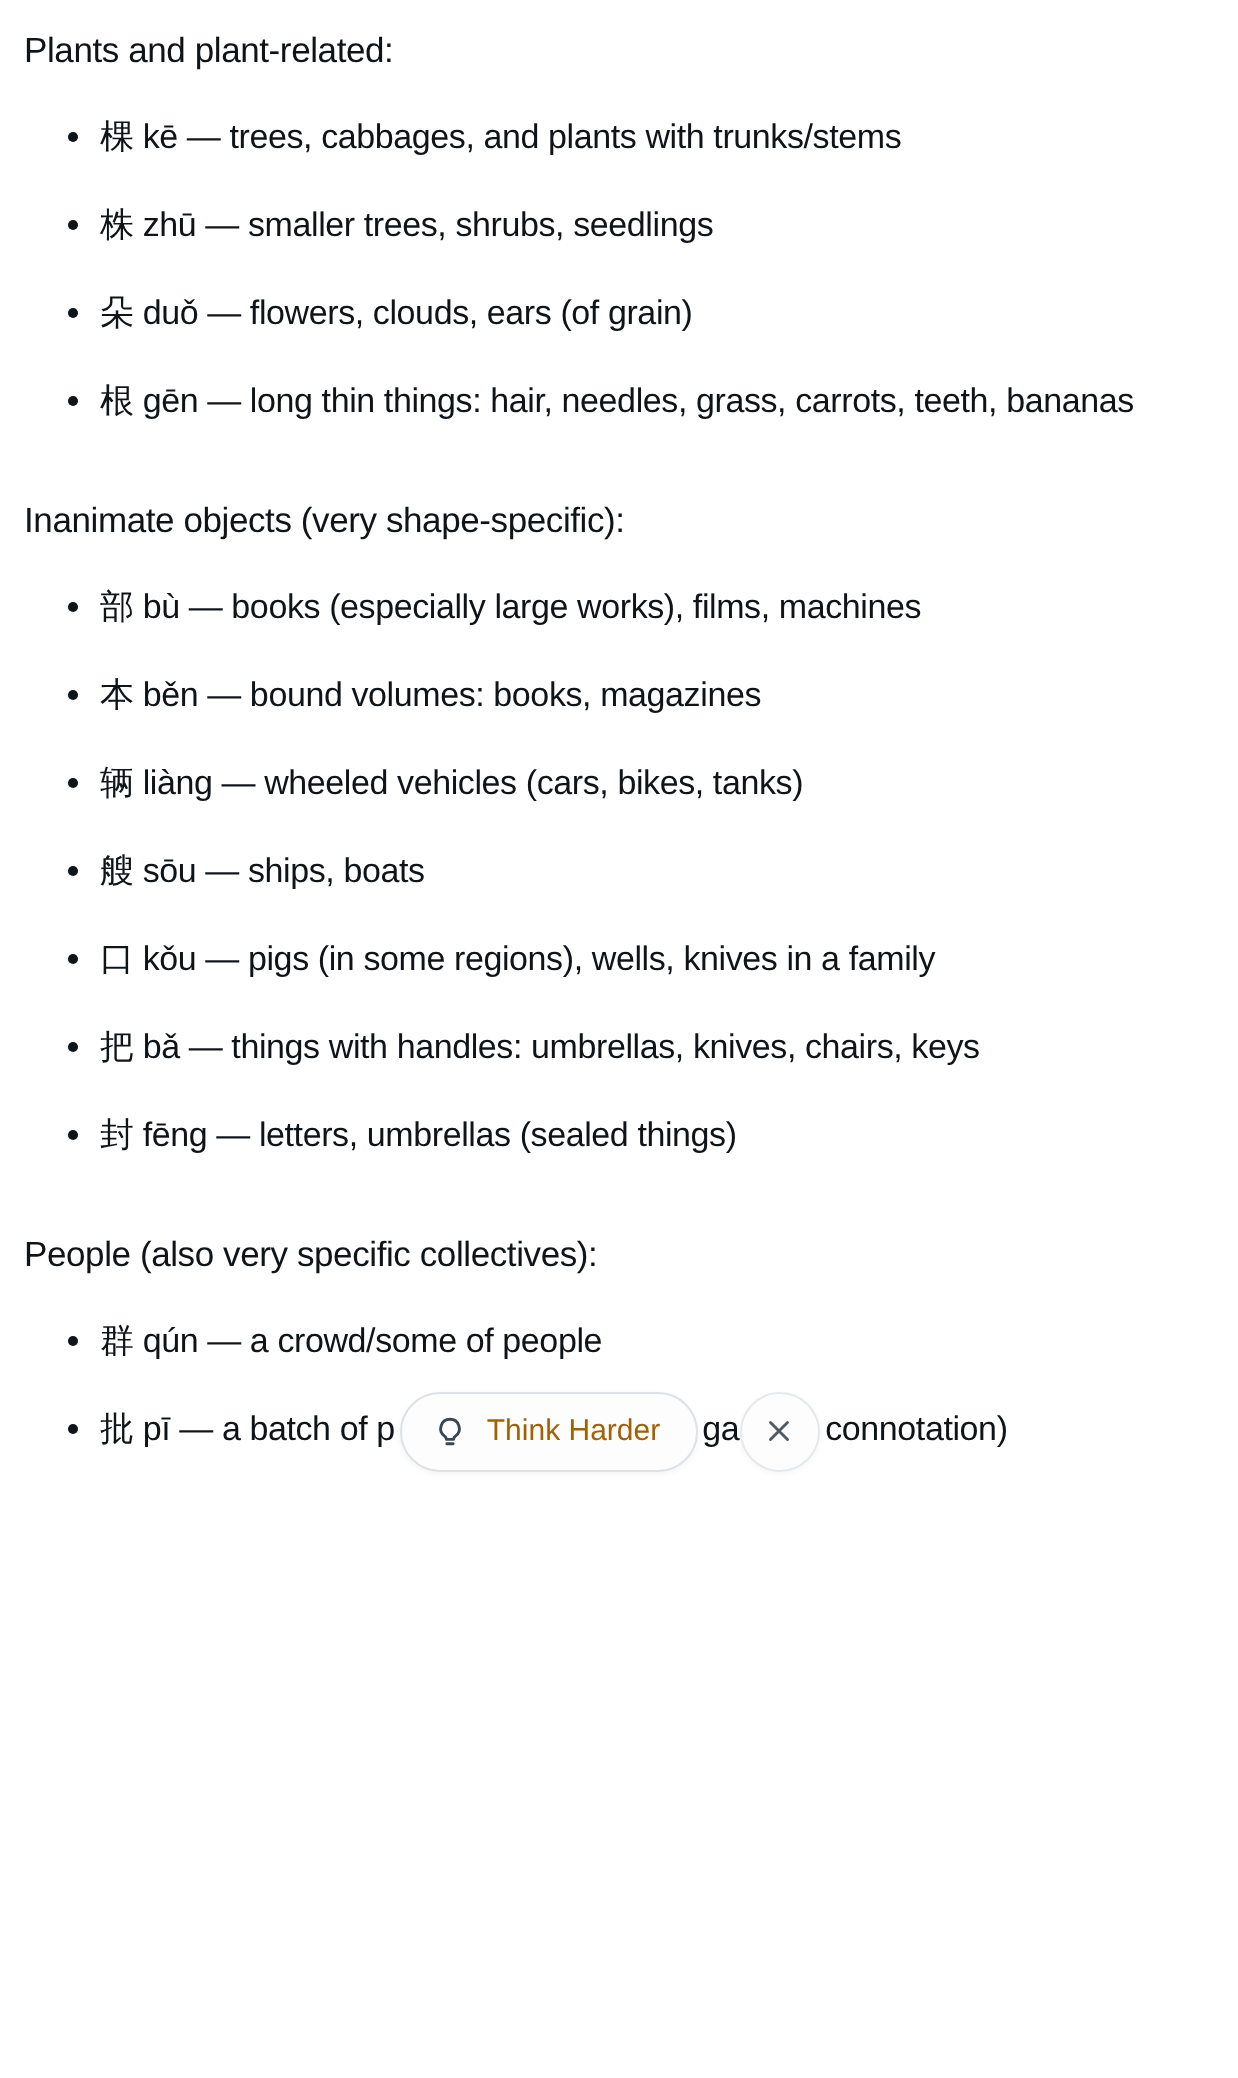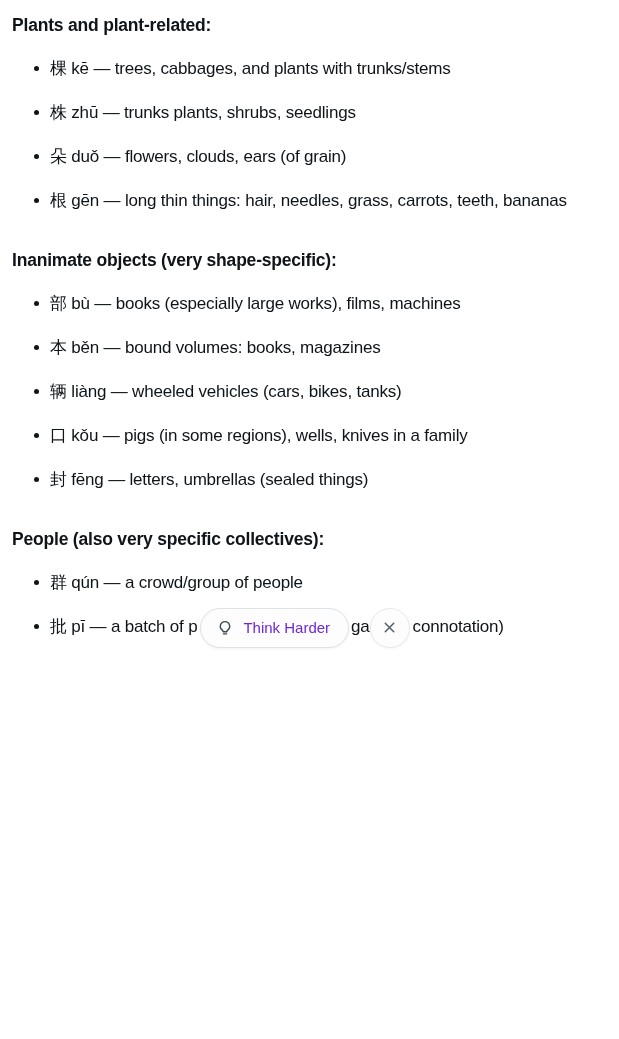--- a/index.html
+++ b/index.html
@@ -14,21 +14,21 @@
     font-family: "Liberation Sans", "DejaVu Sans", sans-serif;
     color: #0f1419;
     -webkit-font-smoothing: antialiased;
   }
   .content {
     padding: 13px 12px 0 12px;
   }
   h3.section-heading {
     font-size: 17.5px;
     line-height: 24px;
-    font-weight: 700;
+    font-weight: 400;
     margin: 30px 0 14px 0;
     letter-spacing: -0.2px;
   }
   section:first-child h3.section-heading {
     margin-top: 0;
   }
   ul.classifier-list {
     list-style: none;
     margin: 0;
     padding: 0 0 0 38px;
@@ -62,21 +62,21 @@
     padding: 0 18px 0 15px;
     margin: -10px 2px -10px 3px;
     vertical-align: middle;
     background: #fdfdfd;
     border: 1px solid #dde2e7;
     border-radius: 21px;
     box-shadow: 0 1px 3px rgba(0,0,0,0.05);
     font-family: "Liberation Sans", "DejaVu Sans", sans-serif;
     font-size: 15px;
     font-weight: 500;
-    color: #6d28d9;
+    color: #a16207;
     cursor: pointer;
     white-space: nowrap;
   }
   .pill-button svg {
     flex: 0 0 auto;
   }
   .close-button {
     display: inline-flex;
     align-items: center;
     justify-content: center;
@@ -99,21 +99,21 @@
 <main class="content">
   <div id="sections-root">
   <section>
     <h3 class="section-heading">Plants and plant-related:</h3>
     <ul class="classifier-list">
   <li class="classifier-item">
     <span>棵 kē — trees, cabbages, and plants with trunks/stems</span>
   </li>
 
   <li class="classifier-item">
-    <span>株 zhū — trunks plants, shrubs, seedlings</span>
+    <span>株 zhū — smaller trees, shrubs, seedlings</span>
   </li>
 
   <li class="classifier-item">
     <span>朵 duǒ — flowers, clouds, ears (of grain)</span>
   </li>
 
 
   <li class="classifier-item">
     <span>根 gēn — long thin things: hair, needles, grass, carrots, teeth, bananas</span>
   </li>
@@ -129,40 +129,46 @@
   </li>
 
   <li class="classifier-item">
     <span>本 běn — bound volumes: books, magazines</span>
   </li>
 
   <li class="classifier-item">
     <span>辆 liàng — wheeled vehicles (cars, bikes, tanks)</span>
   </li>
 
+  <li class="classifier-item">
+    <span>艘 sōu — ships, boats</span>
+  </li>
 
 
   <li class="classifier-item">
     <span>口 kǒu — pigs (in some regions), wells, knives in a family</span>
   </li>
 
+  <li class="classifier-item">
+    <span>把 bǎ — things with handles: umbrellas, knives, chairs, keys</span>
+  </li>
 
 
   <li class="classifier-item">
     <span>封 fēng — letters, umbrellas (sealed things)</span>
   </li>
 </ul>
   </section>
 
   <section>
     <h3 class="section-heading">People (also very specific collectives):</h3>
     <ul class="classifier-list">
 
   <li class="classifier-item">
-    <span>群 qún — a crowd/group of people</span>
+    <span>群 qún — a crowd/some of people</span>
   </li>
 
   <li class="classifier-item">
     <span>批 pī — a batch of p</span><button class="pill-button">
       <span style="display:inline-flex;">
         <svg width="18" height="18" viewBox="0 0 24 24" fill="none" stroke="#3b4752" stroke-width="1.9" stroke-linecap="round" stroke-linejoin="round">
           <path d="M12 3.5a6.2 6.2 0 0 1 3.6 11.25c-.7.52-1.1 1.3-1.2 2.15h-4.8c-.1-.85-.5-1.63-1.2-2.15A6.2 6.2 0 0 1 12 3.5z"></path>
           <path d="M9.9 19.8h4.2"></path>
         </svg>
       </span>

